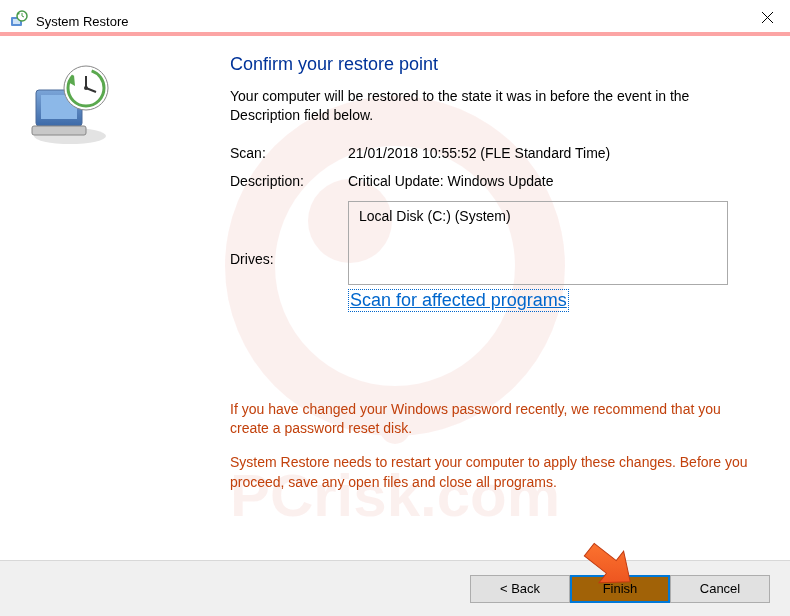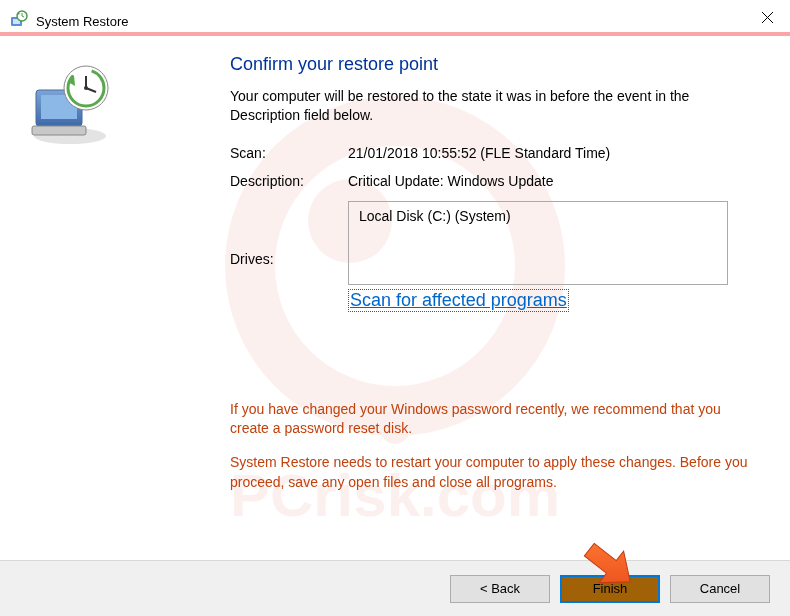--- a/index.html
+++ b/index.html
@@ -134,21 +134,20 @@
       bottom: 0;
       left: 0;
       right: 0;
       height: 56px;
       background: #f0f0f0;
       border-top: 1px solid #d8d8d8;
       display: flex;
       align-items: center;
       justify-content: flex-end;
       padding-right: 20px;
-      gap: 10px;
     }
     .btn {
       min-width: 100px;
       height: 28px;
       background: #e1e1e1;
       border: 1px solid #adadad;
       font-size: 13px;
       cursor: pointer;
       padding: 0 18px;
     }

